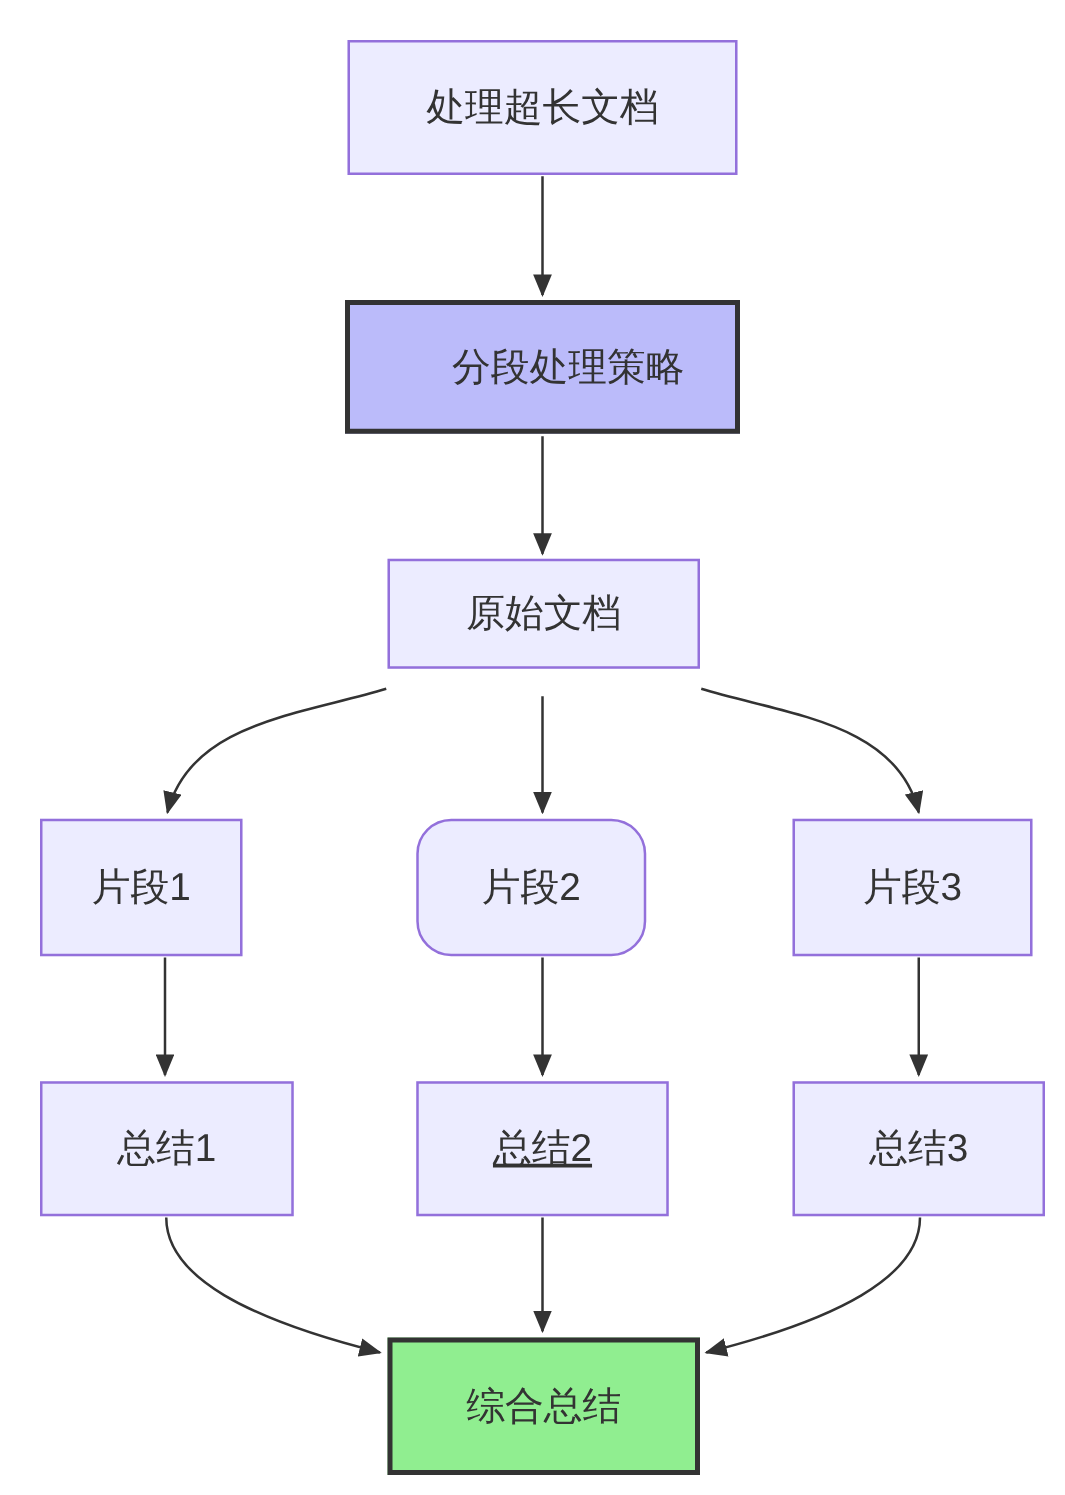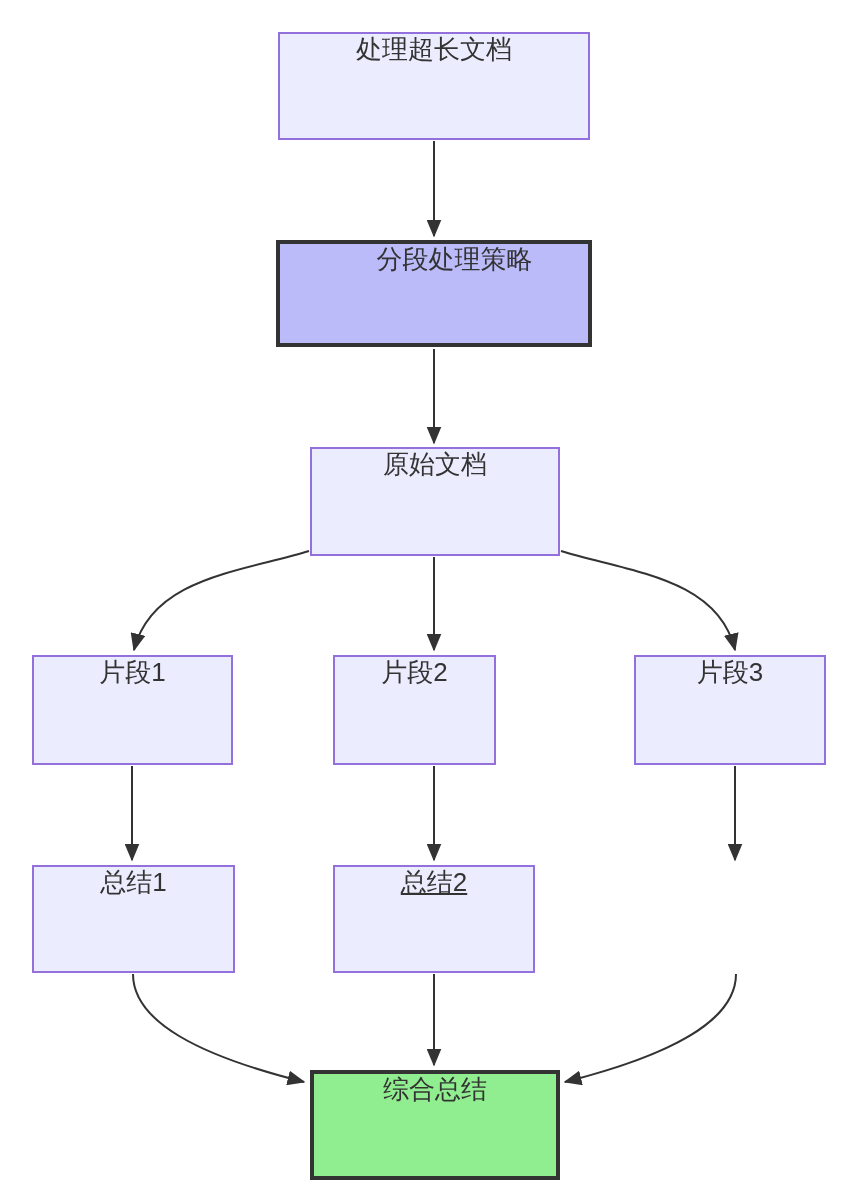--- a/index.html
+++ b/index.html
@@ -20,44 +20,44 @@
     left: 0;
     top: 0;
     width: 852px;
     height: 1196px;
     pointer-events: none;
   }
   .node {
     position: absolute;
     box-sizing: border-box;
     display: flex;
-    align-items: flex-start;
+    align-items: center;
     justify-content: center;
     background: #ECECFF;
     border: 2px solid #9370DB;
     color: #333333;
-    font-size: 26px;
+    font-size: 31px;
     line-height: 1.2;
     white-space: nowrap;
     text-align: center;
   }
   .node.emphasis {
     background: #BBBBFA;
     border: 4px solid #333333;
   }
   .node.success {
     background: #90EE90;
     border: 4px solid #333333;
   }
   
   .n-a  { left: 278px; top: 32px;   width: 312px; height: 108px; }
   .n-b  { left: 276px; top: 240px;  width: 316px; height: 107px; padding-left: 41px; }
-  .n-c  { left: 310px; top: 447px;  width: 250px; height: 109px; }
-  .n-d1 { left: 32px;  top: 655px;  width: 201px; height: 110px; }
-  .n-d2 { left: 333px; top: 655px;  width: 163px; height: 110px; }
+  .n-c  { left: 310px; top: 447px;  width: 250px; height: 88px; }
+  .n-d1 { left: 32px;  top: 655px;  width: 162px; height: 110px; }
+  .n-d2 { left: 333px; top: 655px;  width: 184px; height: 110px; border-radius: 28px; }
   .n-d3 { left: 634px; top: 655px;  width: 192px; height: 110px; }
   .n-e1 { left: 32px;  top: 865px;  width: 203px; height: 108px; }
   .n-e2 { left: 333px; top: 865px;  width: 202px; height: 108px; text-decoration: underline; }
   .n-e3 { left: 634px; top: 865px;  width: 202px; height: 108px; }
   .n-f  { left: 310px; top: 1070px; width: 250px; height: 110px; }
 </style>
 </head>
 <body>
 
 <div class="canvas">
@@ -108,18 +108,21 @@
   </div>
 
   <div class="node n-e1">
     <span>总结1</span>
   </div>
 
   <div class="node n-e2">
     <span>总结2</span>
   </div>
 
+  <div class="node n-e3">
+    <span>总结3</span>
+  </div>
 
   <div class="node success n-f">
     <span>综合总结</span>
   </div>
 
 </div>
 
 </body></html>

